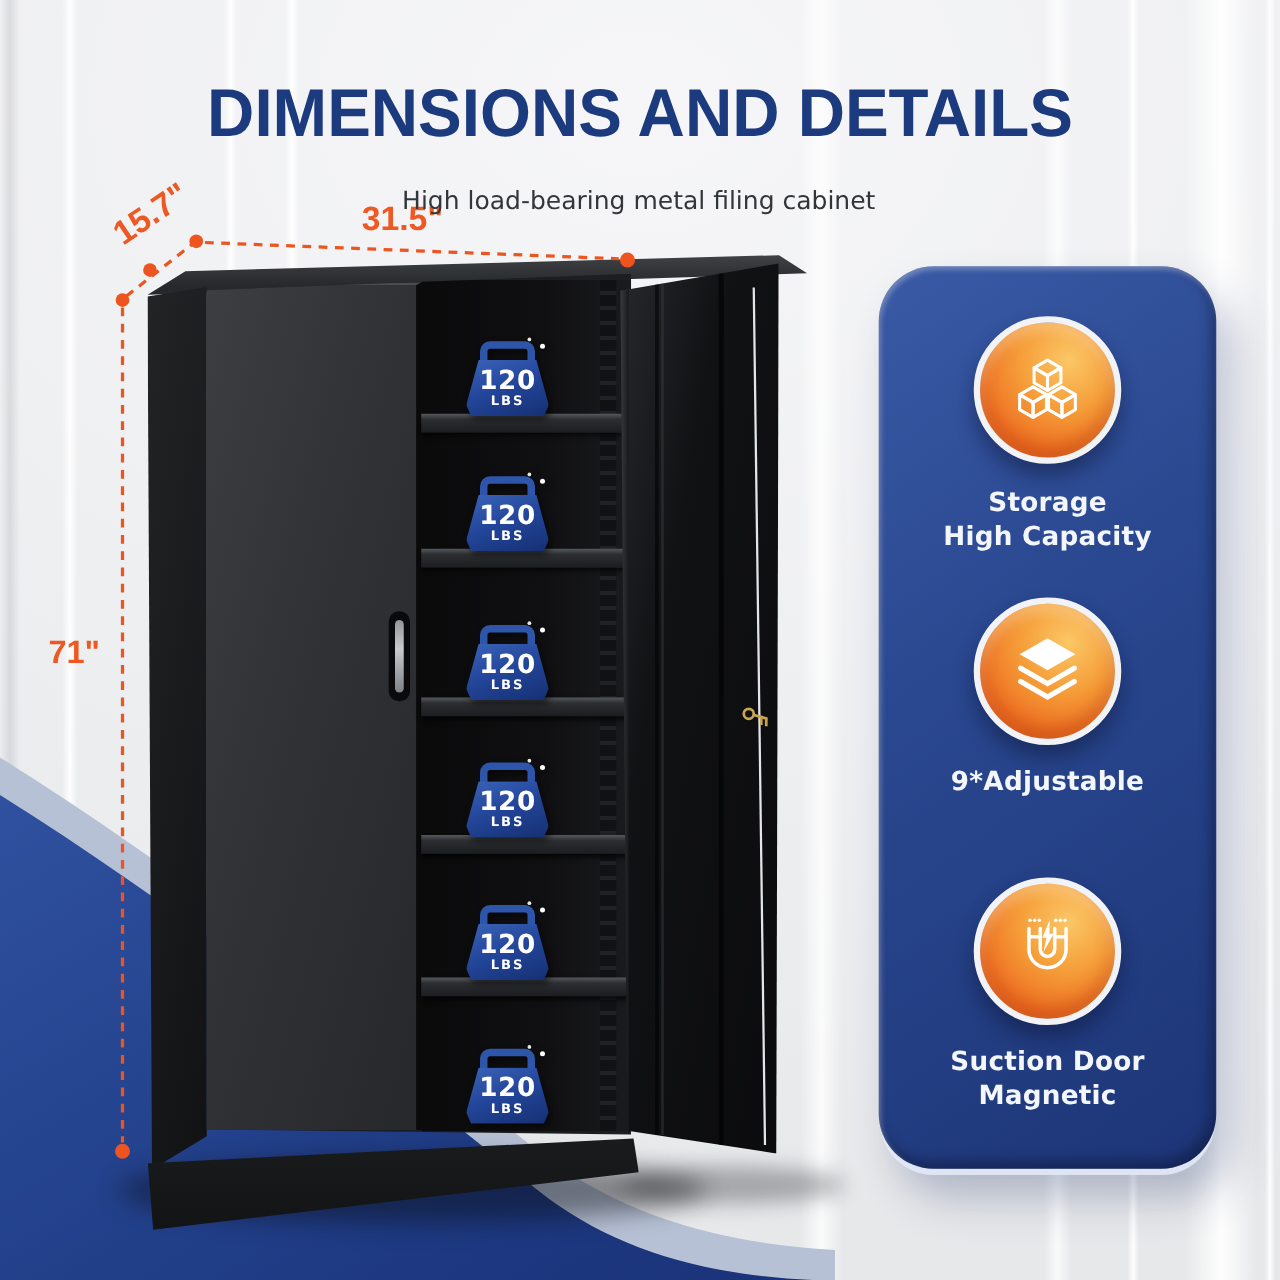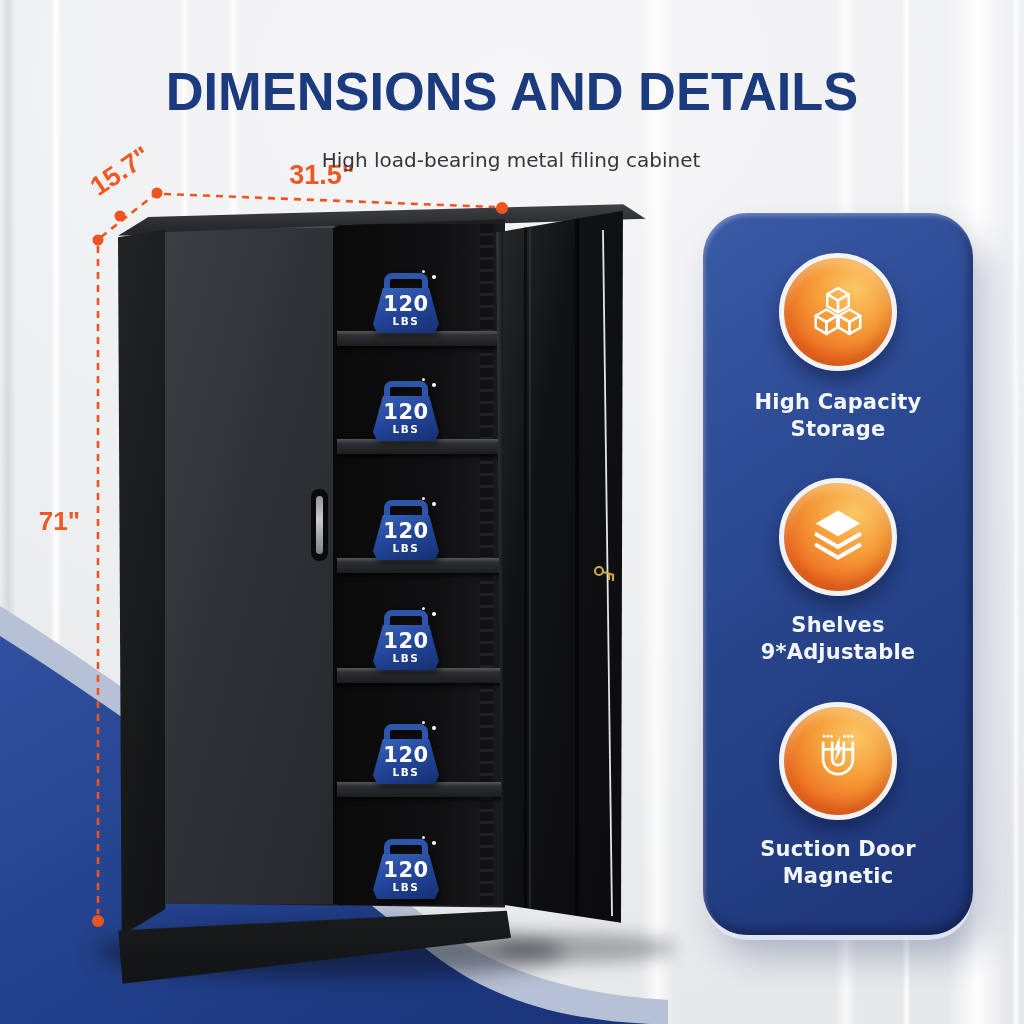--- a/index.html
+++ b/index.html
@@ -257,33 +257,32 @@
         <path d="M13,-21.5 L13,-7 L0,0.5 L0,-14 Z"></path>
         <path d="M-14,-3 L-1,4.5 L-14,12 L-27,4.5 Z"></path>
         <path d="M-27,4.5 L-27,19 L-14,26.5 L-14,12 Z"></path>
         <path d="M-1,4.5 L-1,19 L-14,26.5 L-14,12 Z"></path>
         <path d="M14,-3 L27,4.5 L14,12 L1,4.5 Z"></path>
         <path d="M1,4.5 L1,19 L14,26.5 L14,12 Z"></path>
         <path d="M27,4.5 L27,19 L14,26.5 L14,12 Z"></path>
       </svg>
     </div>
     <div class="ftext ft1">
+      <div>Storage</div>
       <div>High Capacity</div>
-      <div>Storage</div>
     </div>
 
     <div class="fcircle fc2">
       <svg width="66" height="66" viewBox="-40 -40 80 80">
         <path d="M0,-32 L27,-16.5 L0,-1 L-27,-16.5 Z" fill="#ffffff"></path>
         <path d="M-26,-3 L0,12 L26,-3" fill="none" stroke="#ffffff" stroke-width="5" stroke-linecap="round"></path>
         <path d="M-26,10 L0,25 L26,10" fill="none" stroke="#ffffff" stroke-width="5" stroke-linecap="round"></path>
       </svg>
     </div>
     <div class="ftext ft2">
-      <div>Shelves</div>
       <div>9*Adjustable</div>
     </div>
 
     <div class="fcircle fc3">
       <svg width="66" height="66" viewBox="-40 -40 80 80">
         <g fill="none" stroke="#ffffff" stroke-width="3.4" stroke-linecap="round">
           <path d="M-18,-22 L-18,-2 A18,18 0 0 0 18,-2 L18,-22"></path>
           <path d="M-7,-22 L-7,-2 A7,7 0 0 0 7,-2 L7,-22"></path>
           <line x1="-18" y1="-14" x2="-7" y2="-14"></line>
           <line x1="7" y1="-14" x2="18" y2="-14"></line>

